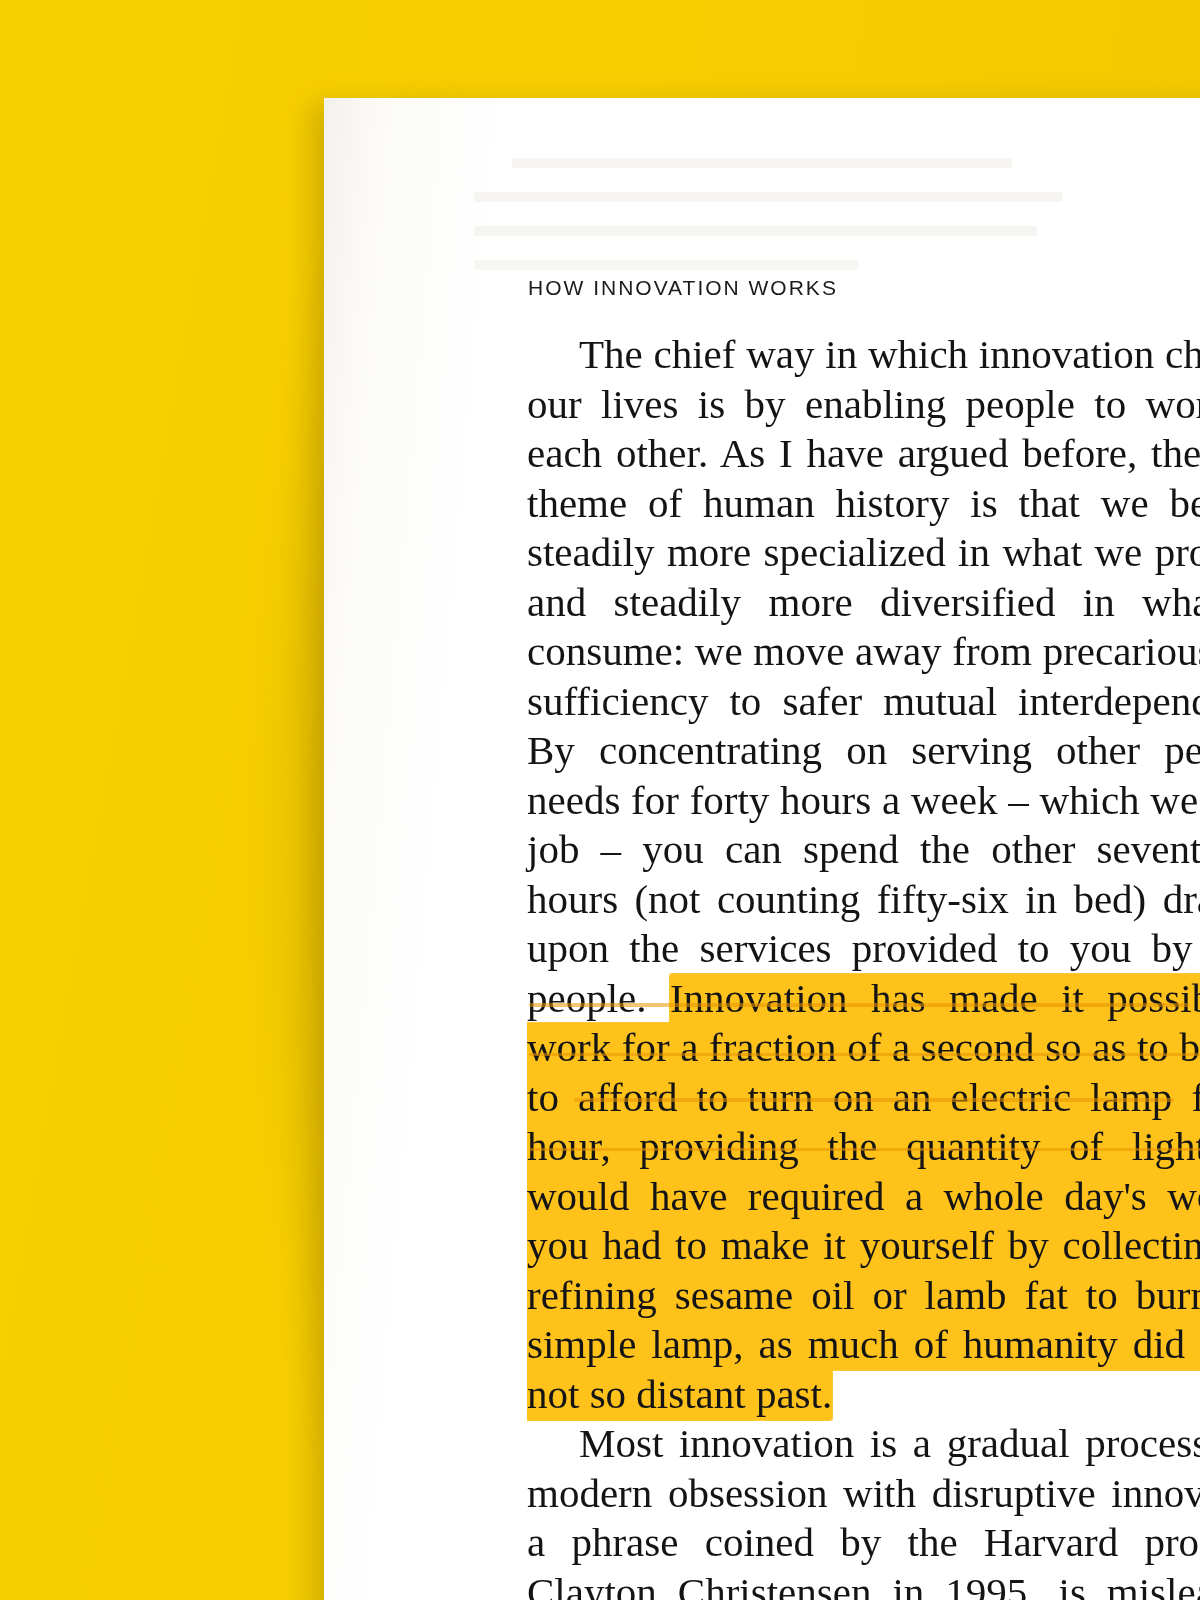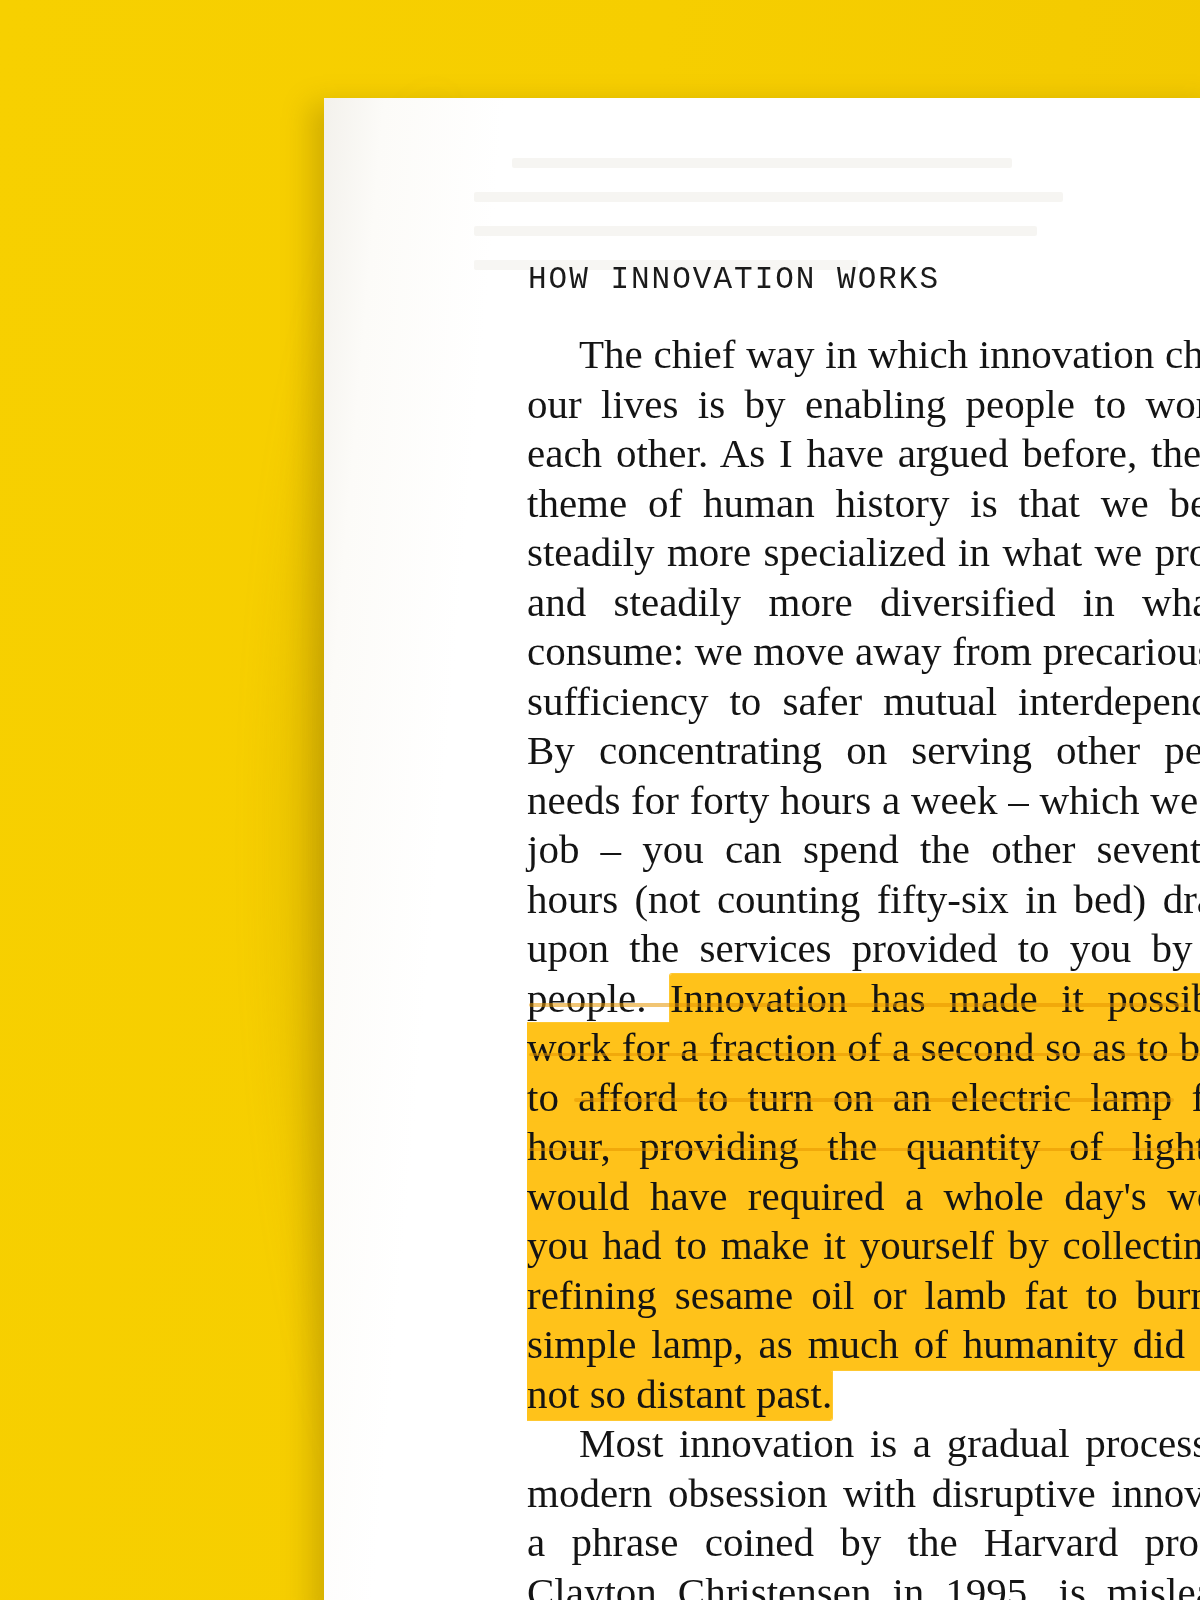--- a/index.html
+++ b/index.html
@@ -66,23 +66,23 @@
   }
   .ghost-lines i:nth-child(1) { width: 78%; margin-left: 6%; }
   .ghost-lines i:nth-child(2) { width: 92%; }
   .ghost-lines i:nth-child(3) { width: 88%; }
   .ghost-lines i:nth-child(4) { width: 60%; }
 
   
   #running-head {
     position: absolute;
     left: 204px;
-    top: 164px;
-    font-family: Liberation Mono, monospace;
-    font-size: 31px;
+    top: 178px;
+    font-family: Liberation Sans, sans-serif;
+    font-size: 21px;
     letter-spacing: 2.0px;
     color: #1b1b1b;
     white-space: nowrap;
   }
 
   
   #body-text {
     position: absolute;
     left: 203px;
     top: 232px;

